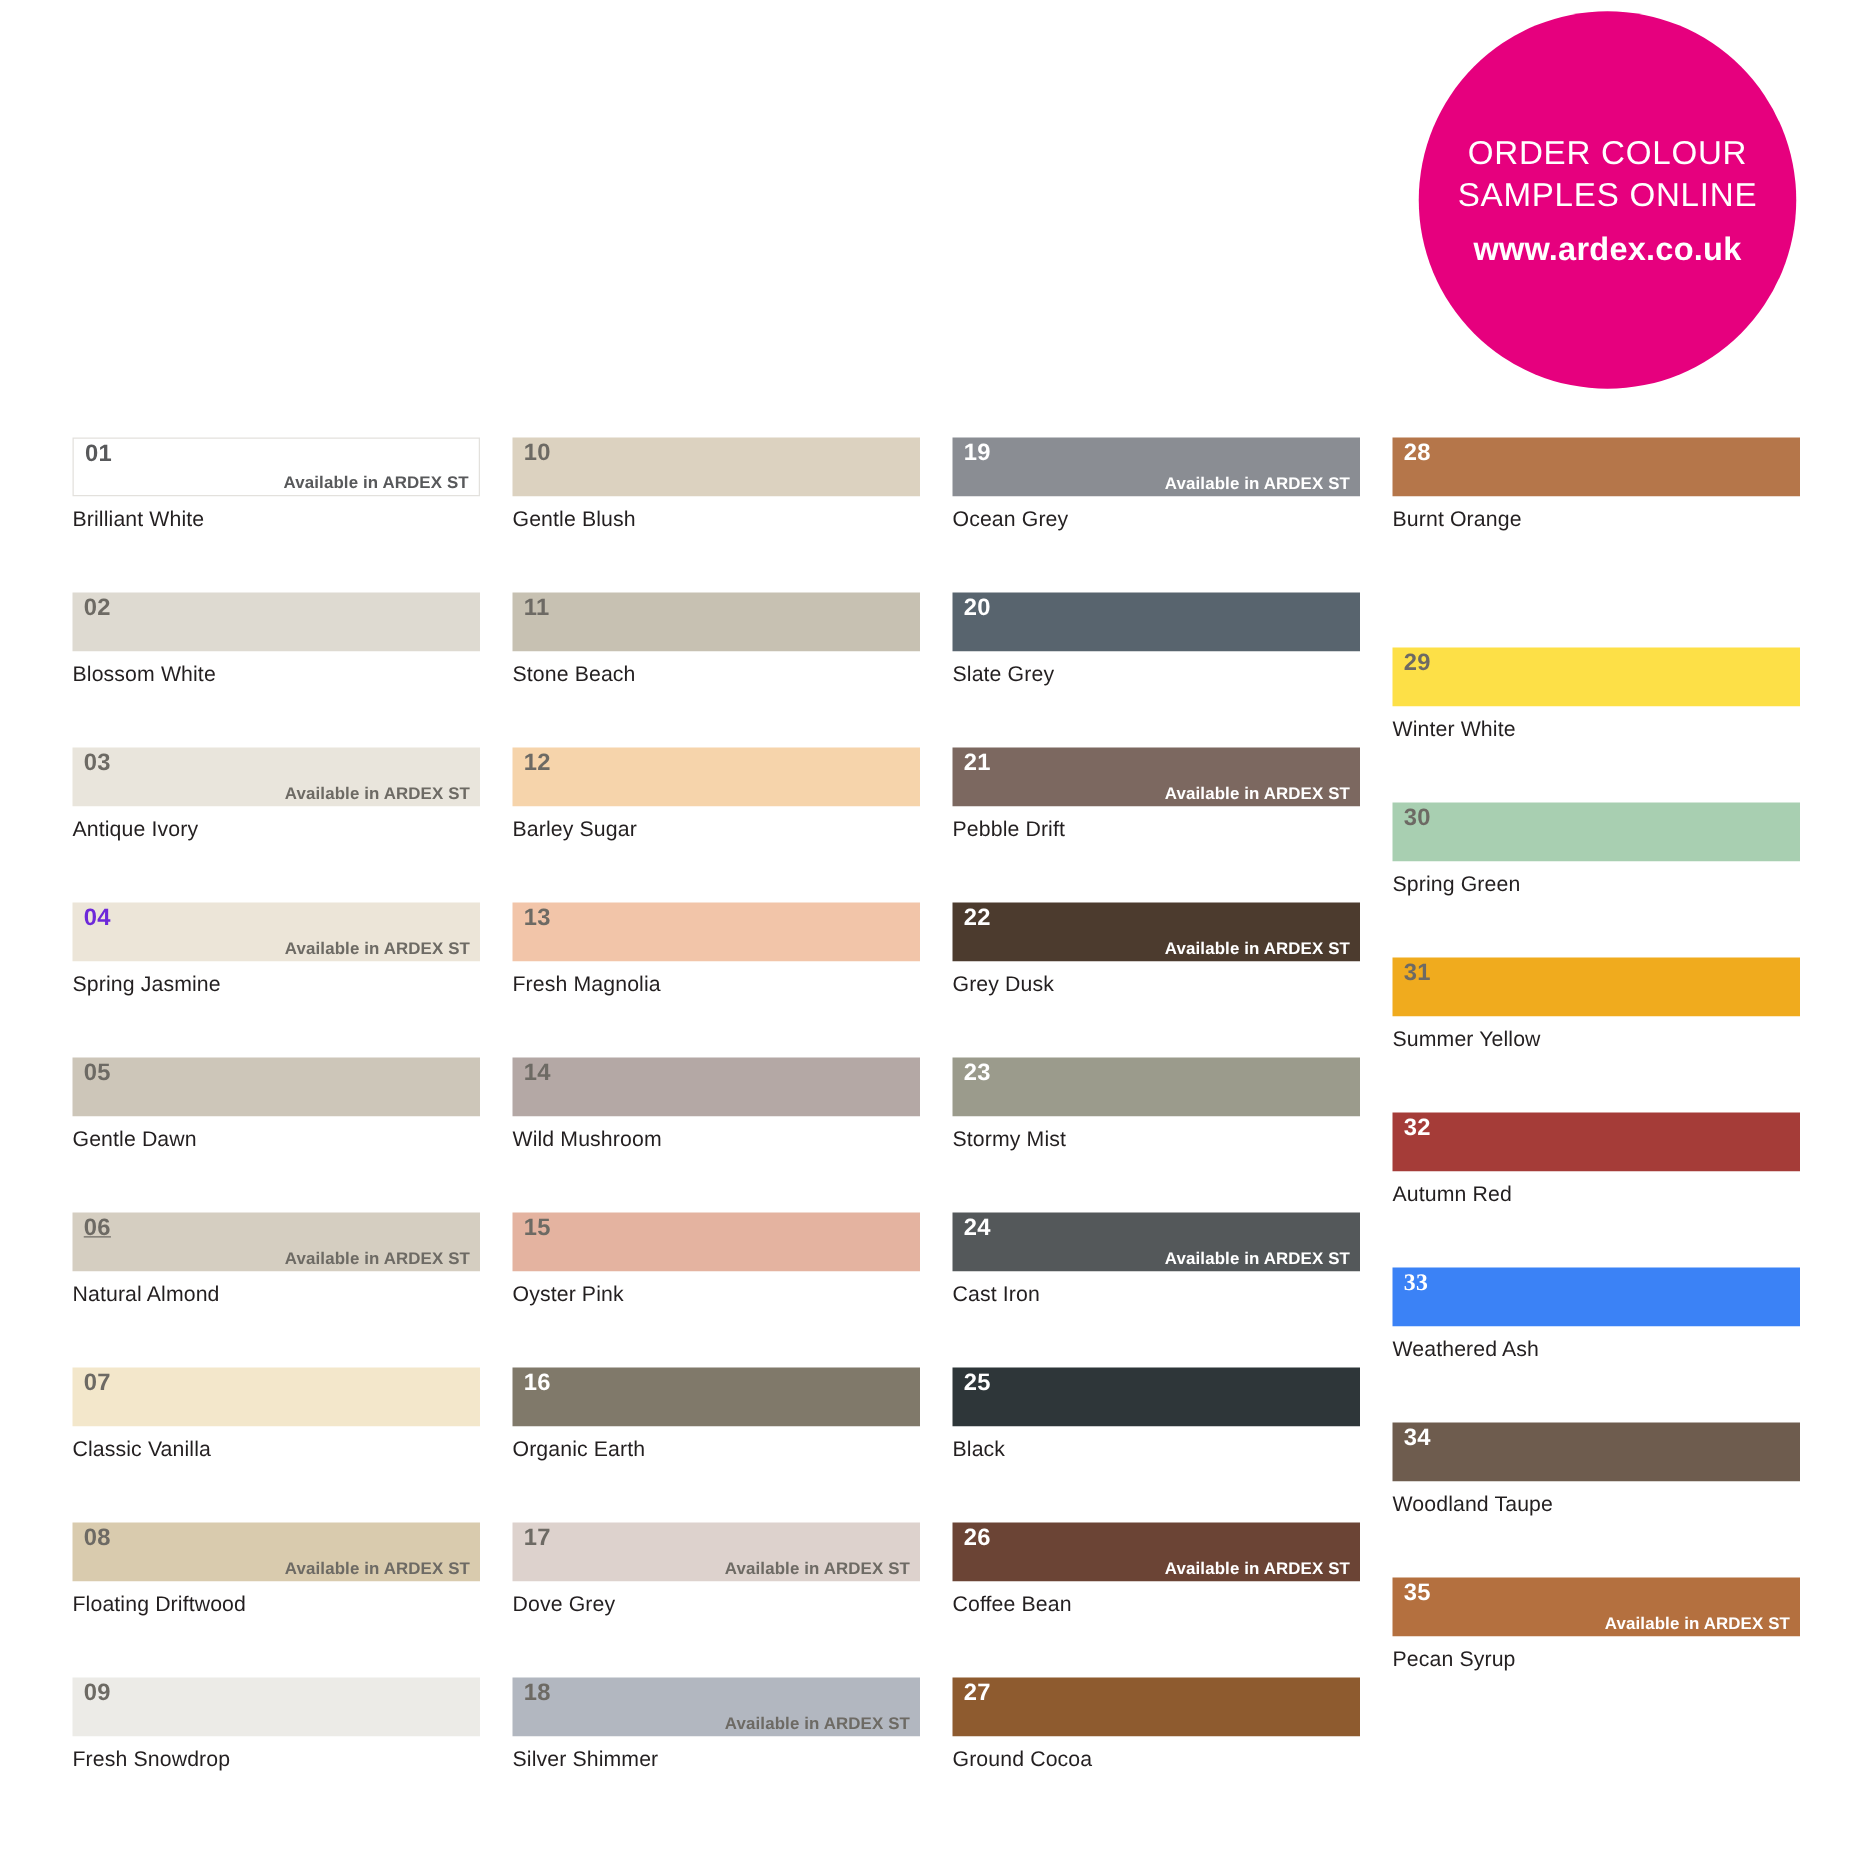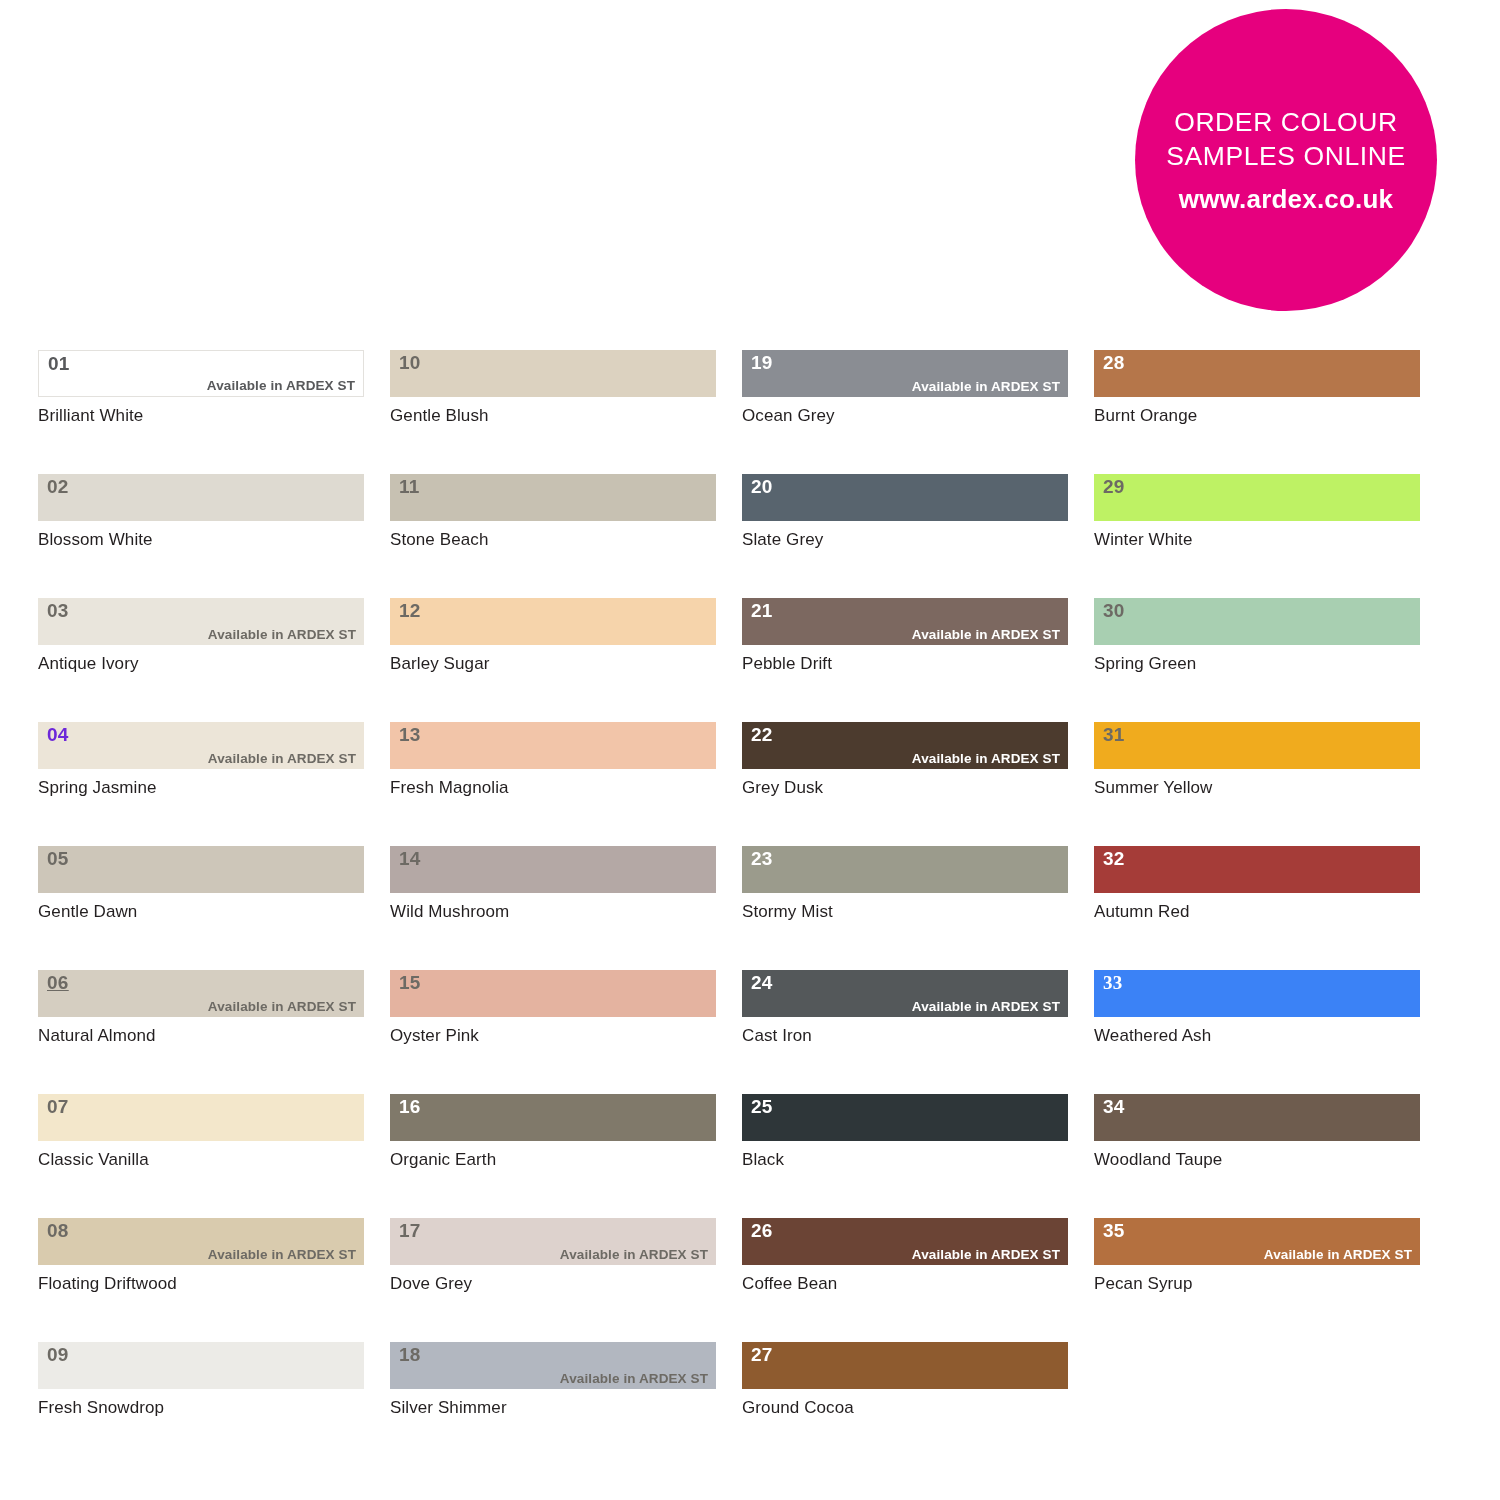--- a/index.html
+++ b/index.html
@@ -44,21 +44,21 @@
     font-weight: 700;
     letter-spacing: 0.2px;
     line-height: 34px;
     margin-top: 9px;
     white-space: nowrap;
   }
 
   
   #colour-grid {
     position: absolute;
-    left: 38px;
+    left: 58px;
     top: 350px;
     width: 1390px;
     display: grid;
     grid-template-columns: repeat(4, 326px);
     column-gap: 26px;
   }
   .grid-column {
     display: flex;
     flex-direction: column;
   }
@@ -295,21 +295,21 @@
       </div>
     </div>
     <div class="grid-column">
       <div class="colour-item">
         <div class="swatch" style="background: rgb(181, 118, 74);">
           <span class="swatch-number" style="color: rgb(255, 255, 255);">28</span>
         </div>
         <div class="colour-name">Burnt Orange</div>
       </div>
       <div class="colour-item">
-        <div class="swatch" style="background: #bef264;">
+        <div class="swatch" style="background: #fde047; margin-top: 44px;">
           <span class="swatch-number" style="color: rgb(109, 106, 100);">29</span>
         </div>
         <div class="colour-name">Winter White</div>
       </div>
       <div class="colour-item">
         <div class="swatch" style="background: rgb(168, 207, 177);">
           <span class="swatch-number" style="color: rgb(109, 106, 100);">30</span>
         </div>
         <div class="colour-name">Spring Green</div>
       </div>

